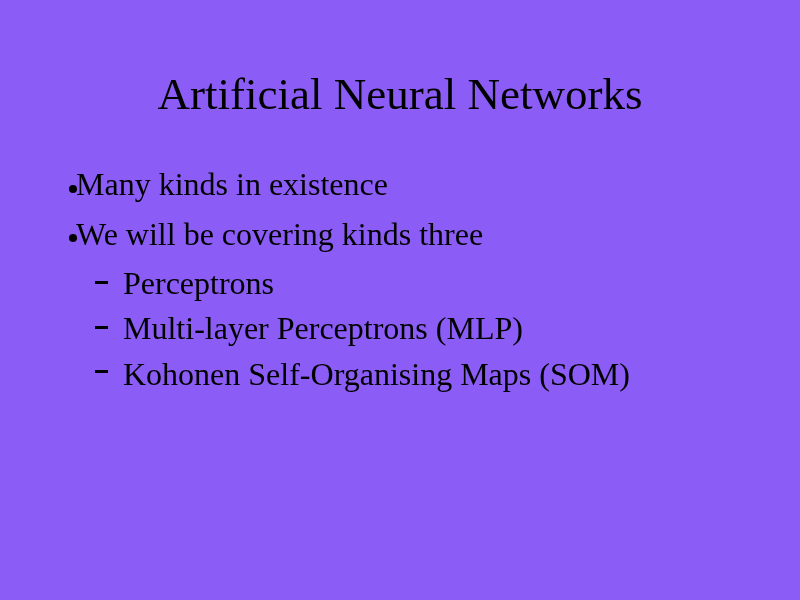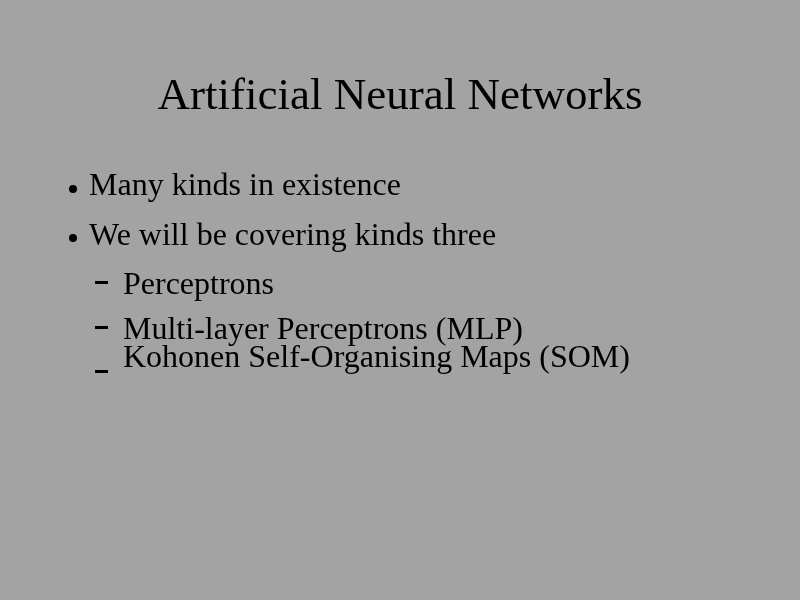--- a/index.html
+++ b/index.html
@@ -4,38 +4,38 @@
 <style>
   html, body {
     margin: 0;
     padding: 0;
     background: #ffffff;
   }
   .slide {
     position: relative;
     width: 800px;
     height: 600px;
-    background: #a3a3a3;
+    background: #8b5cf6;
     color: #000000;
     font-family: "Liberation Serif", "DejaVu Serif", serif;
     overflow: hidden;
   }
   .slide-title {
     position: absolute;
     top: 72px;
     left: 0;
     width: 800px;
     text-align: center;
     font-size: 45px;
     line-height: 1;
     white-space: nowrap;
   }
   .bullet-text-l1 {
     position: absolute;
-    left: 89px;
+    left: 76px;
     font-size: 32px;
     line-height: 1;
     white-space: nowrap;
   }
   .bullet-text-l2 {
     position: absolute;
     left: 123px;
     font-size: 32px;
     line-height: 1;
     white-space: nowrap;
@@ -57,21 +57,21 @@
   }
   
   .row1-text { top: 168px; }
   .row1-dot  { top: 185px; }
   .row2-text { top: 218px; }
   .row2-dot  { top: 234px; }
   .row3-text { top: 267px; }
   .row3-dash { top: 281px; }
   .row4-text { top: 312px; }
   .row4-dash { top: 326px; }
-  .row5-text { top: 340px; text-align: center; }
+  .row5-text { top: 358px; text-align: center; }
   .row5-dash { top: 370px; }
 </style>
 </head>
 <body>
 
 <div class="slide">
 
   <div class="slide-title">Artificial Neural Networks</div>
 
   <div class="bullet-item">

